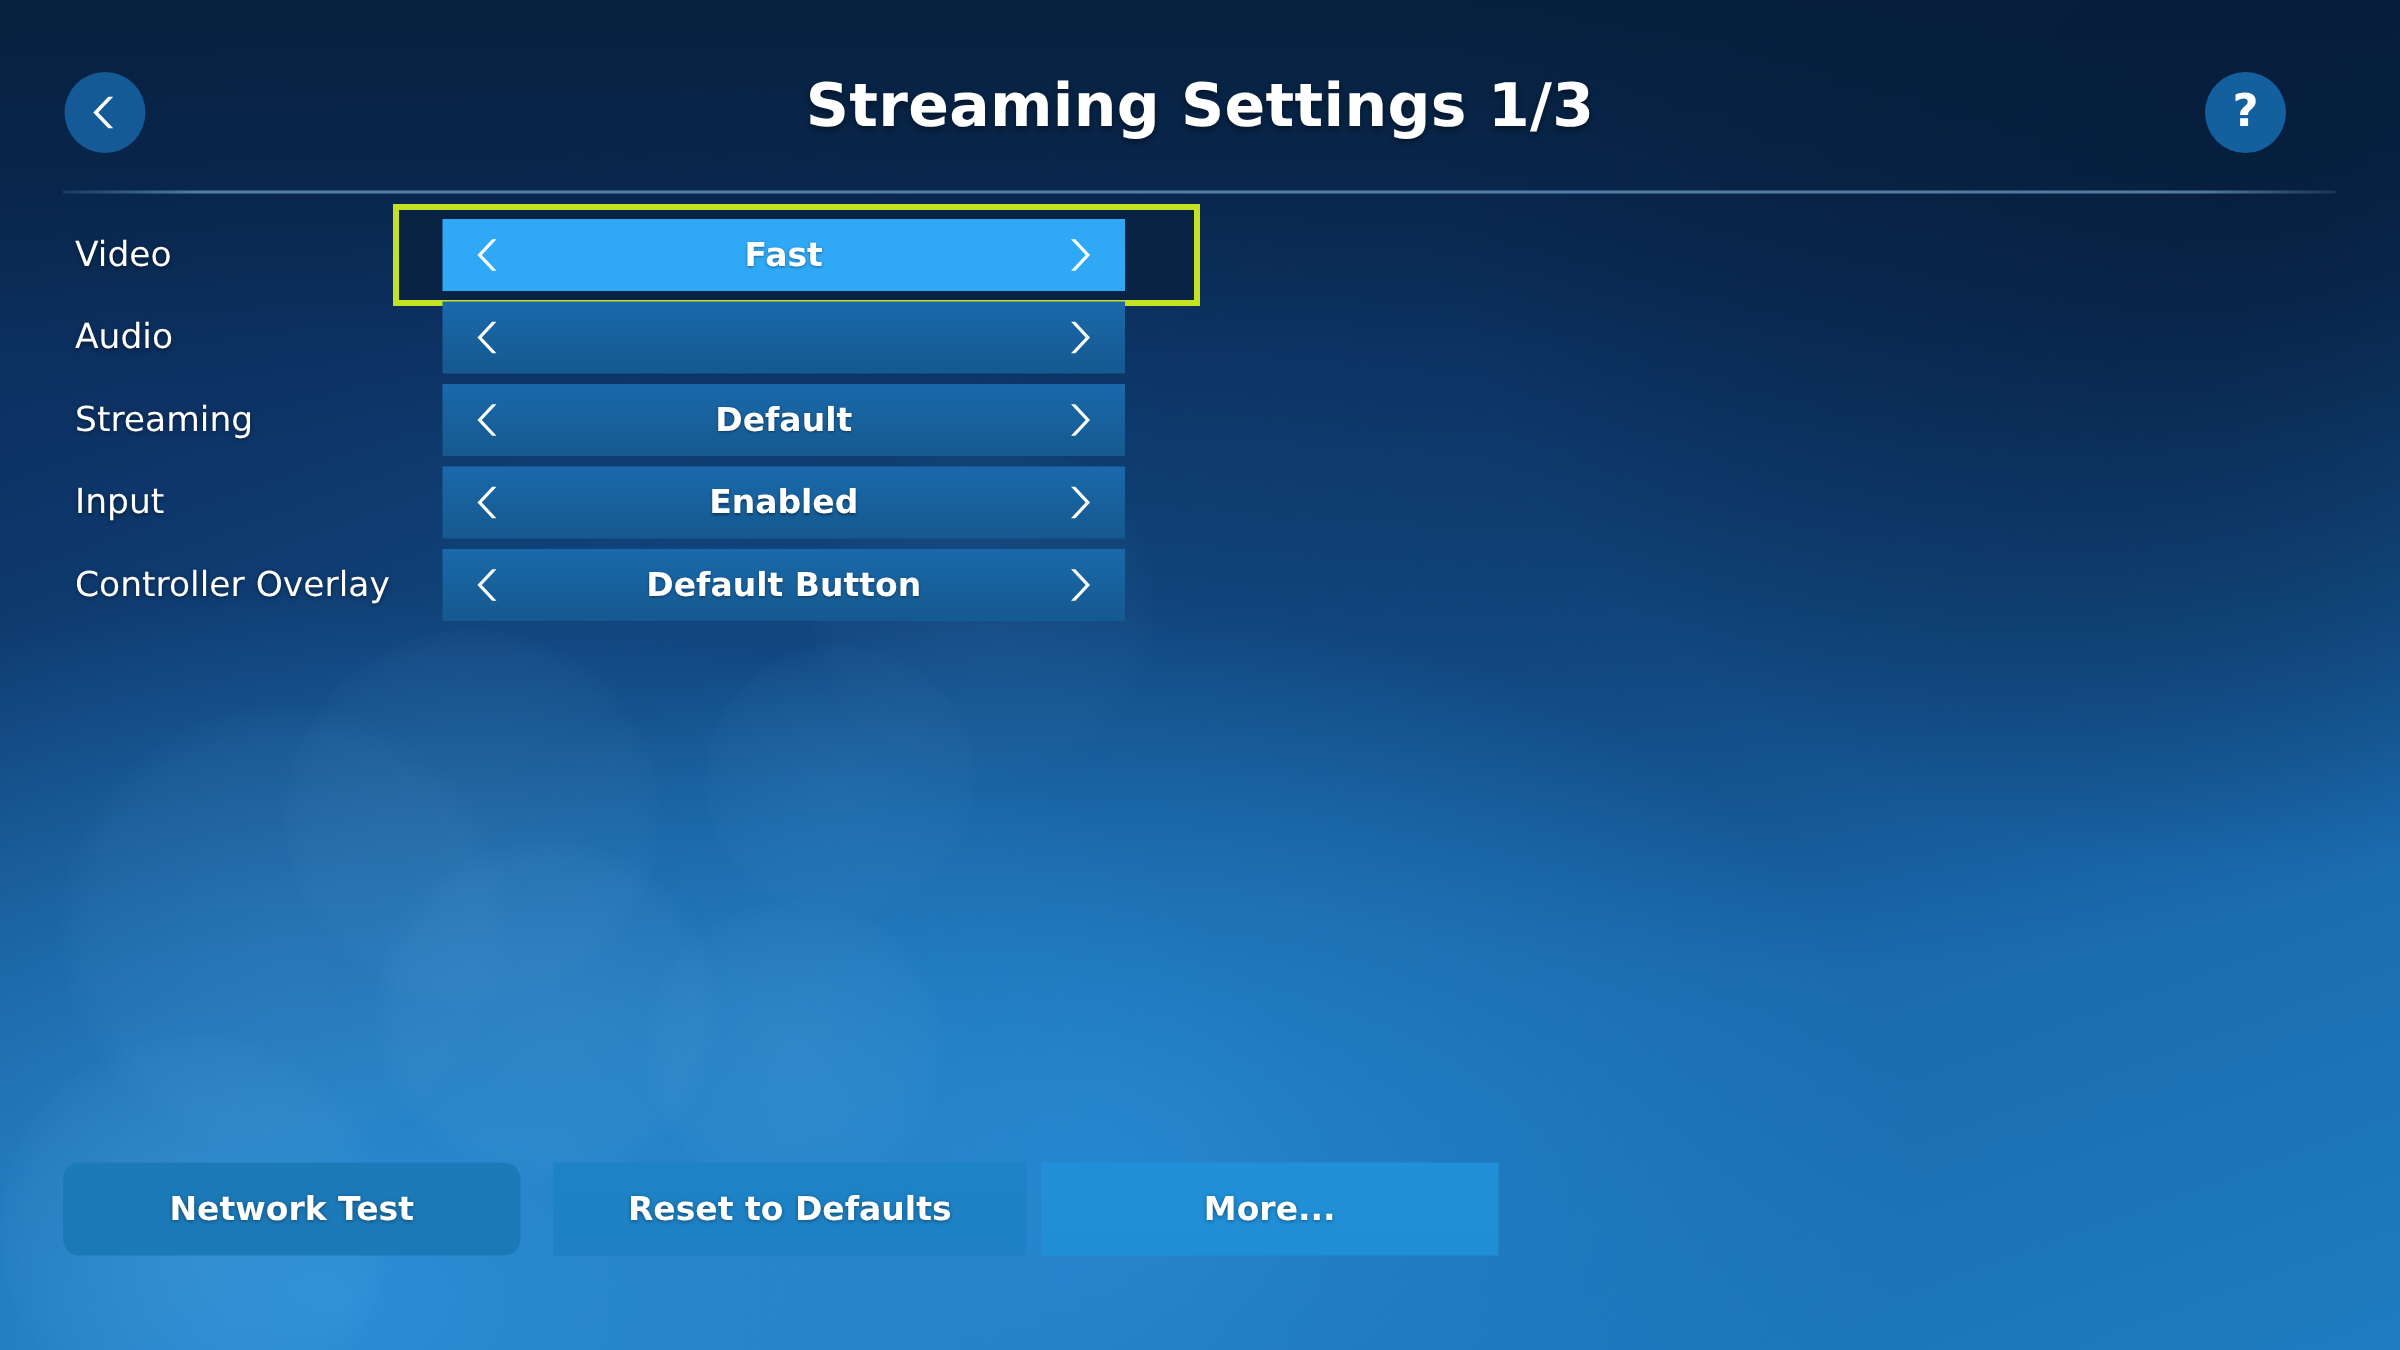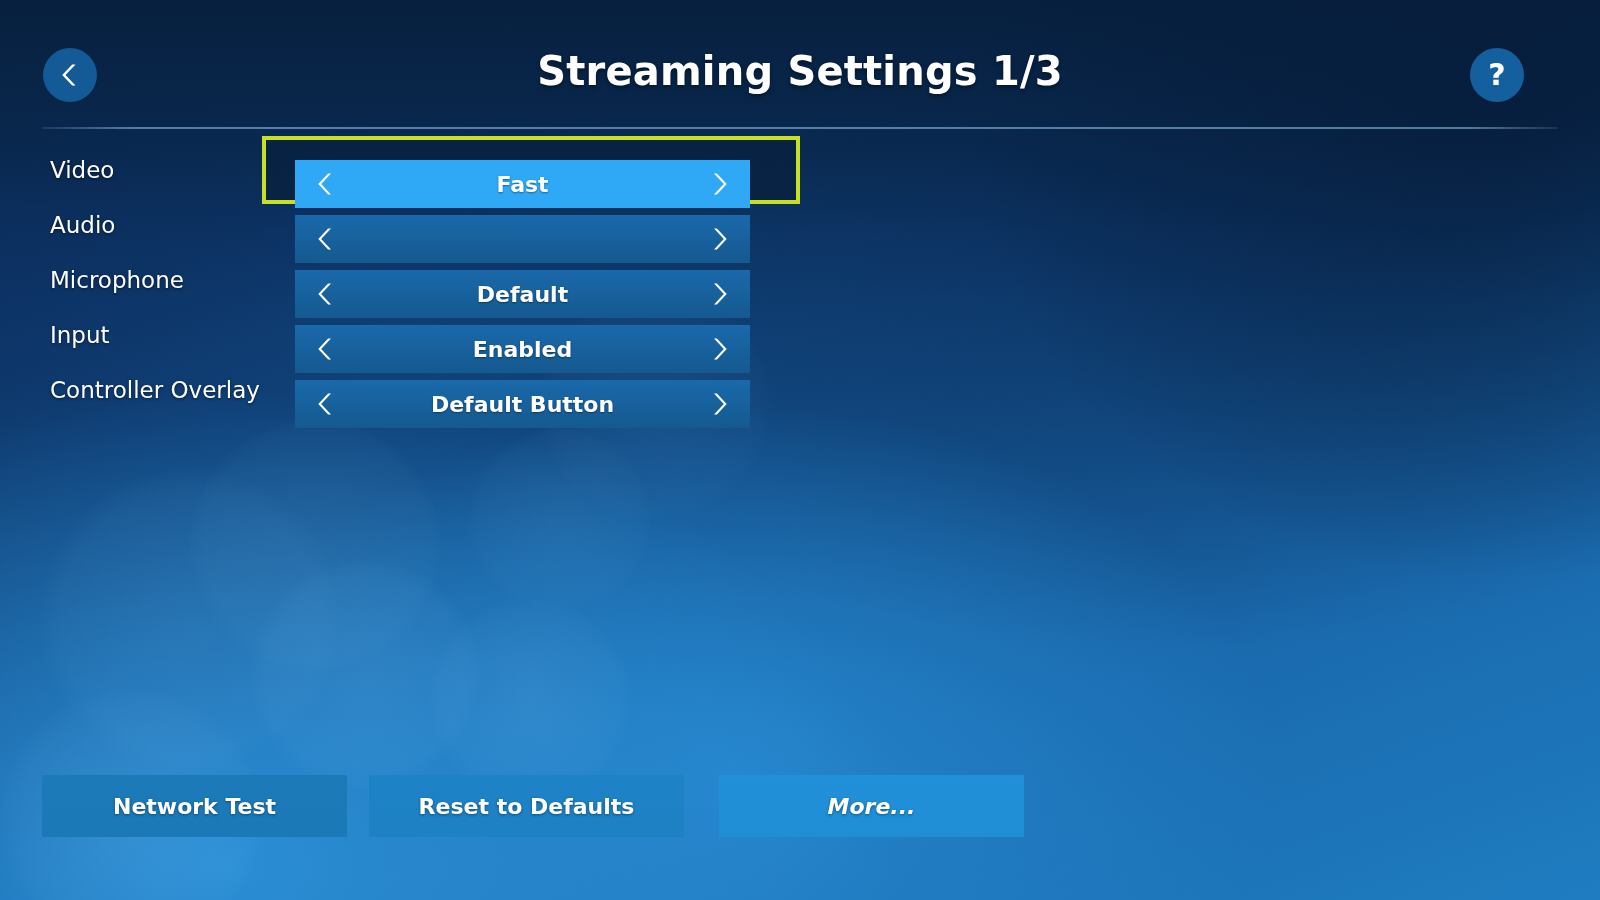--- a/index.html
+++ b/index.html
@@ -106,21 +106,21 @@
     line-height: 48px;
     color: #ffffff;
     font-size: 23px;
     font-weight: normal;
     white-space: nowrap;
     text-shadow: 0 1px 3px rgba(0,0,0,0.5);
   }
   .row-control {
     position: absolute;
     left: 295px;
-    top: 14px;
+    top: 0;
     width: 455px;
     height: 48px;
     background: linear-gradient(180deg, #1a69ab 0%, #15598f 100%);
     display: flex;
     align-items: center;
     justify-content: space-between;
     box-sizing: border-box;
     padding: 0 18px;
     gap: 38px;
   }
@@ -170,23 +170,23 @@
     height: 62px;
     display: flex;
     align-items: center;
     justify-content: center;
     color: #ffffff;
     font-size: 22px;
     font-weight: bold;
     white-space: nowrap;
     text-shadow: 0 1px 3px rgba(0,0,0,0.4);
   }
-  #footer-btn-0 { left: 42px;  width: 305px; background: linear-gradient(180deg, #1c7ab9 0%, #1b79b8 100%); }
+  #footer-btn-0 { left: 42px;  width: 305px; background: linear-gradient(180deg, #1c7ab9 0%, #1b79b8 100%); border-radius: 11px; }
   #footer-btn-1 { left: 369px; width: 315px; background: linear-gradient(180deg, #1e83c6 0%, #1d81c4 100%); }
-  #footer-btn-2 { left: 719px; width: 305px; background: linear-gradient(180deg, #2190d8 0%, #208ed5 100%); font-style: italic; }
+  #footer-btn-2 { left: 694px; width: 305px; background: linear-gradient(180deg, #2190d8 0%, #208ed5 100%); }
 </style>
 </head>
 <body>
 
 <div id="app">
 
   <div class="bg-base"></div>
   <div class="bokeh" style="left:40px;  top:470px; width:300px; height:300px; background:radial-gradient(circle, rgba(120,185,235,0.10) 0%, rgba(120,185,235,0.05) 62%, rgba(120,185,235,0) 72%);"></div>
   <div class="bokeh" style="left:190px; top:420px; width:250px; height:250px; background:radial-gradient(circle, rgba(130,195,240,0.09) 0%, rgba(130,195,240,0.04) 64%, rgba(130,195,240,0) 74%);"></div>
   <div class="bokeh" style="left:250px; top:560px; width:230px; height:230px; background:radial-gradient(circle, rgba(140,200,245,0.11) 0%, rgba(140,200,245,0.05) 62%, rgba(140,200,245,0) 72%);"></div>
@@ -246,21 +246,21 @@
         </span>
         <span class="arrow">
           <svg width="18" height="24" viewBox="0 0 18 24" aria-hidden="true">
               <path d="M4 1.5 L13.8 12 L4 22.5 L6.9 22.5 L16.7 12 L6.9 1.5 Z" fill="#ffffff"></path>
             </svg>
         </span>
       </div>
     </div>
 
     <div class="setting-row">
-      <div class="row-label">Microphone</div>
+      <div class="row-label">Streaming</div>
       <div class="row-control">
         <span class="arrow">
           <svg width="18" height="24" viewBox="0 0 18 24" aria-hidden="true">
               <path d="M14 1.5 L4.2 12 L14 22.5 L11.1 22.5 L1.3 12 L11.1 1.5 Z" fill="#ffffff"></path>
             </svg>
         </span>
         <span class="row-value">Default</span>
         <span class="arrow">
           <svg width="18" height="24" viewBox="0 0 18 24" aria-hidden="true">
               <path d="M4 1.5 L13.8 12 L4 22.5 L6.9 22.5 L16.7 12 L6.9 1.5 Z" fill="#ffffff"></path>

